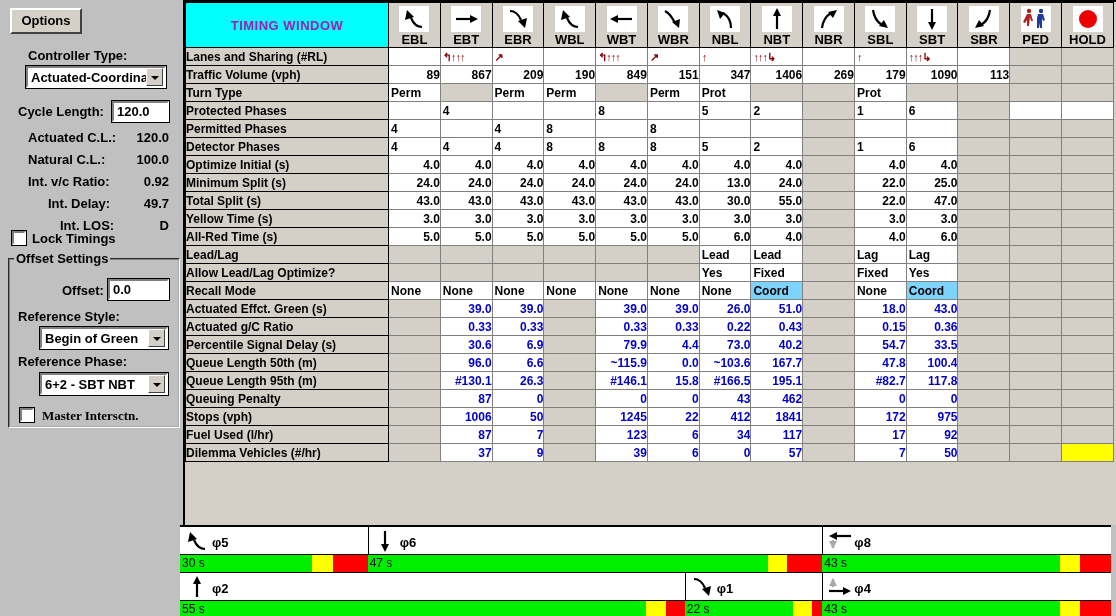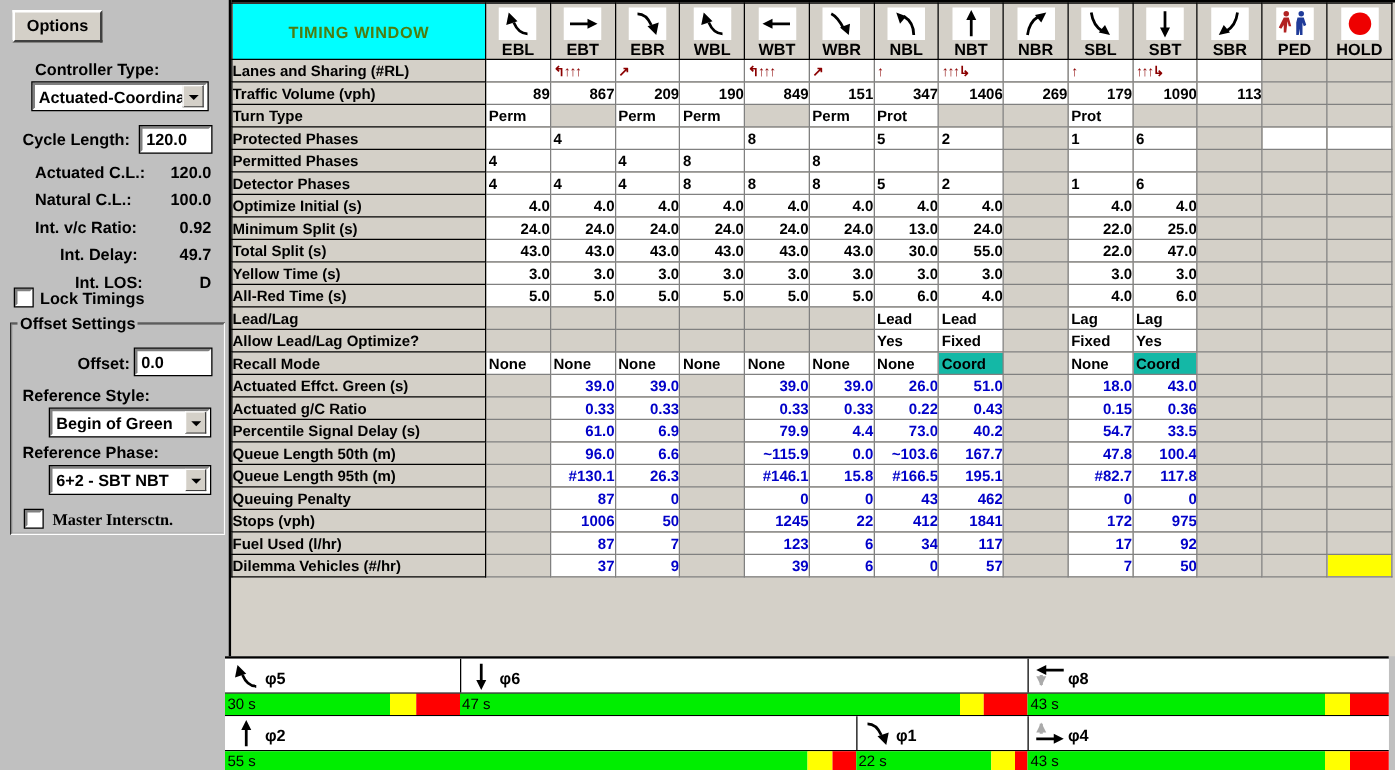--- a/index.html
+++ b/index.html
@@ -141,21 +141,21 @@
   }
   table.tw td, table.tw th {
     border: 1px solid #808080;
     padding: 0;
     height: 18px;
     overflow: hidden;
     white-space: nowrap;
   }
   .hdr-title {
     background: #00ffff;
-    color: #4d7c0f;
+    color: #a21caf;
     text-align: center;
     font: bold 13px "Liberation Sans", sans-serif;
     letter-spacing: 0.5px;
     border: 1px solid #000 !important;
   }
   .hdr-dir {
     background: #d4d0c8;
     text-align: center;
     vertical-align: bottom;
     border: 1px solid #000 !important;
@@ -184,21 +184,21 @@
   td.cell {
     background: #ffffff;
     color: #000;
     text-align: right;
     padding-right: 2px;
   }
   td.cell.left { text-align: left; padding-left: 2px; padding-right: 0; }
   td.cell.gray { background: #d4d0c8; }
   td.cell.blue { color: #0000c8; }
   td.cell.yellowhl { background: #ffff00; }
-  td.cell.coord { background: #14b8a6; color: #000; }
+  td.cell.coord { background: #7dd3fc; color: #000; }
   .arrows { color: #8b0000; font: bold 11px "Liberation Sans", sans-serif; letter-spacing: -1px; }
 
   
   #phasebar {
     position: absolute; left: 180px; top: 525px;
     width: 931px; height: 117px;
     background: #ffffff;
     border-top: 2px solid #000;
   }
   .phase-row { position: relative; width: 931px; height: 45px; }
@@ -703,21 +703,21 @@
             <td class="cell gray blue"></td>
             <td class="cell blue">0.15</td>
             <td class="cell blue">0.36</td>
             <td class="cell gray blue"></td>
             <td class="cell gray blue"></td>
             <td class="cell gray blue"></td>
           </tr>
           <tr>
             <td class="rowlabel">Percentile Signal Delay (s)</td>
             <td class="cell gray blue"></td>
-            <td class="cell blue">61.0</td>
+            <td class="cell blue">30.6</td>
             <td class="cell blue">6.9</td>
             <td class="cell gray blue"></td>
             <td class="cell blue">79.9</td>
             <td class="cell blue">4.4</td>
             <td class="cell blue">73.0</td>
             <td class="cell blue">40.2</td>
             <td class="cell gray blue"></td>
             <td class="cell blue">54.7</td>
             <td class="cell blue">33.5</td>
             <td class="cell gray blue"></td>

